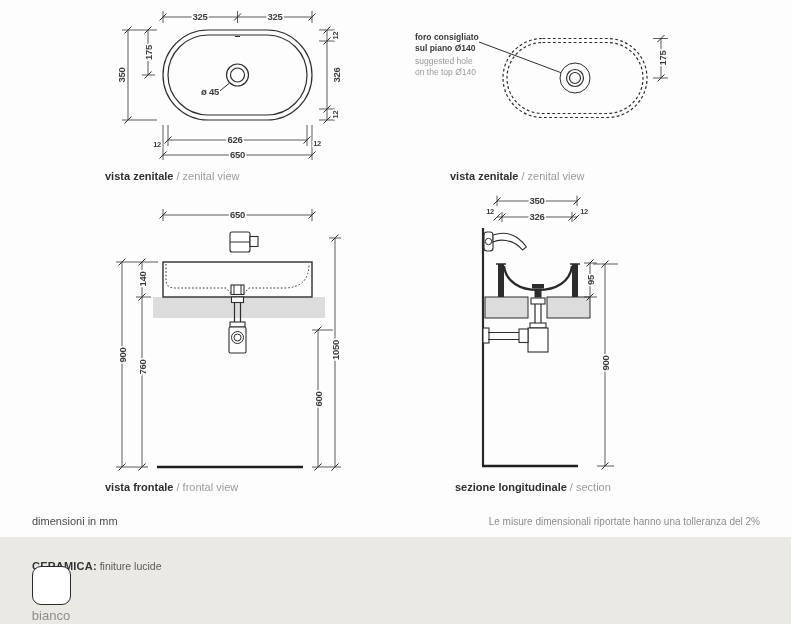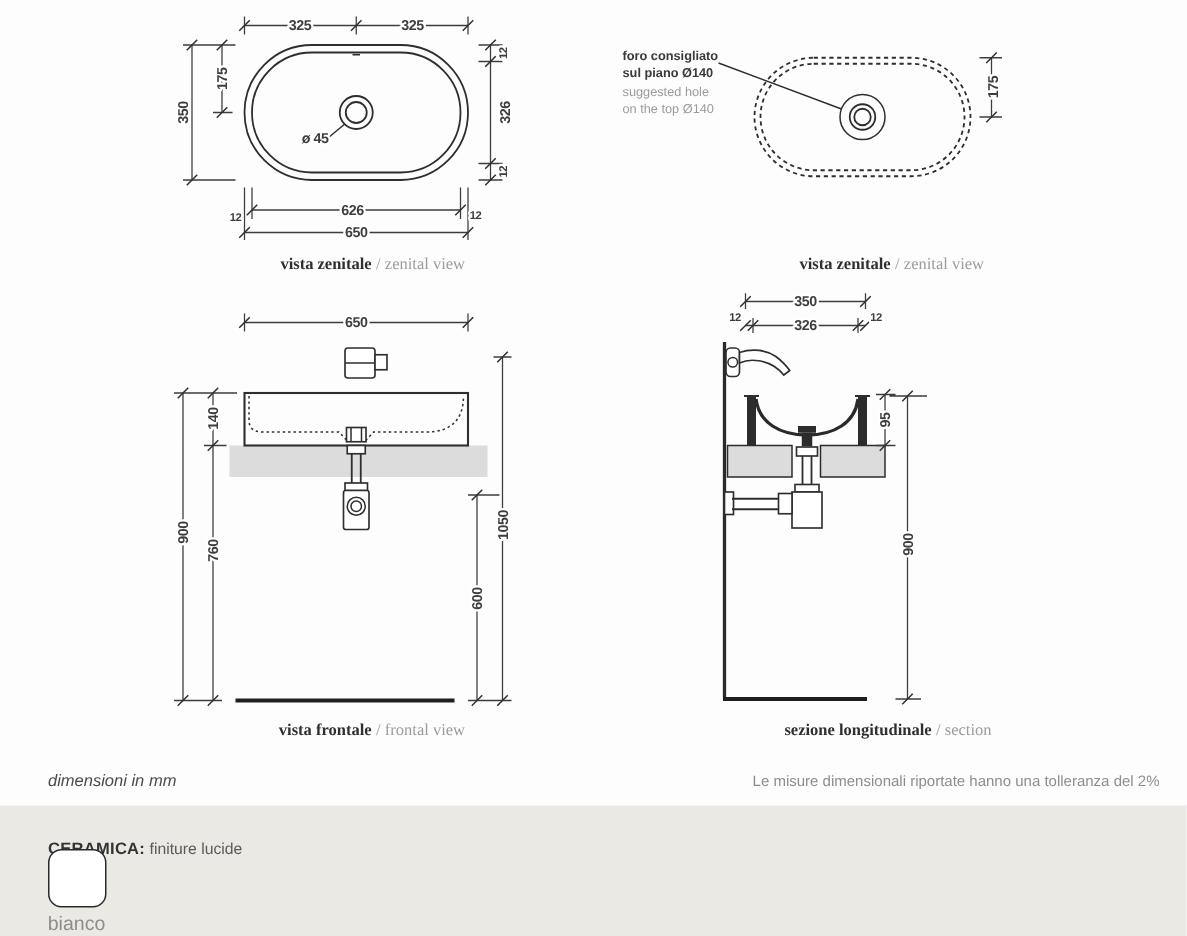--- a/index.html
+++ b/index.html
@@ -27,27 +27,27 @@
 
   
   text.dim{font-family:"Liberation Sans",sans-serif;font-size:9.5px;font-weight:700;
     fill:#3d3d3d;text-anchor:middle;letter-spacing:-.3px;
     paint-order:stroke;stroke:#ffffff;stroke-width:3px;stroke-linejoin:round;}
   text.dim-sm{font-size:7.5px;}
   text.note-b{font-family:"Liberation Sans",sans-serif;font-size:8.5px;font-weight:700;fill:#3a3a3a;}
   text.note-g{font-family:"Liberation Sans",sans-serif;font-size:8.5px;fill:#9b9b9b;}
 
   
-  .caption{position:absolute;font-size:11px;color:#9c9c9c;text-align:right;white-space:nowrap;font-family:Liberation Serif, serif;}
+  .caption{position:absolute;font-size:11px;color:#9c9c9c;text-align:left;white-space:nowrap;}
   .caption .cap-it{color:#2f2f2f;font-weight:700;}
   .caption .cap-en{margin-left:3px;}
 
   
-  .dim-note{position:absolute;left:32px;top:515px;font-size:11px;color:#4a4a4a;font-style:italic;}
-  .tol-note{position:absolute;right:18px;top:516px;font-size:10px;color:#8d8d8d;}
+  .dim-note{position:absolute;left:32px;top:515px;font-size:11px;color:#4a4a4a;}
+  .tol-note{position:absolute;right:31px;top:516px;font-size:10px;color:#8d8d8d;}
   .footer-band{position:absolute;left:0;top:537px;width:791px;height:87px;background:#ebe9e4;}
   .ceramic-line{position:absolute;left:32px;top:544px;font-size:10.5px;color:#5a5a5a;margin-top:16px;}
   .ceramic-line .c-label{font-weight:700;color:#333333;font-size:11px;letter-spacing:.2px;}
   .swatch{position:absolute;left:32px;top:566px;width:37px;height:37px;background:#ffffff;
     border:1.6px solid #2a2a2a;border-radius:9px;}
   .swatch-label{position:absolute;left:24px;top:608px;width:54px;text-align:center;
     font-size:13px;color:#8d8d8d;}
 </style>
 </head>
 <body>

